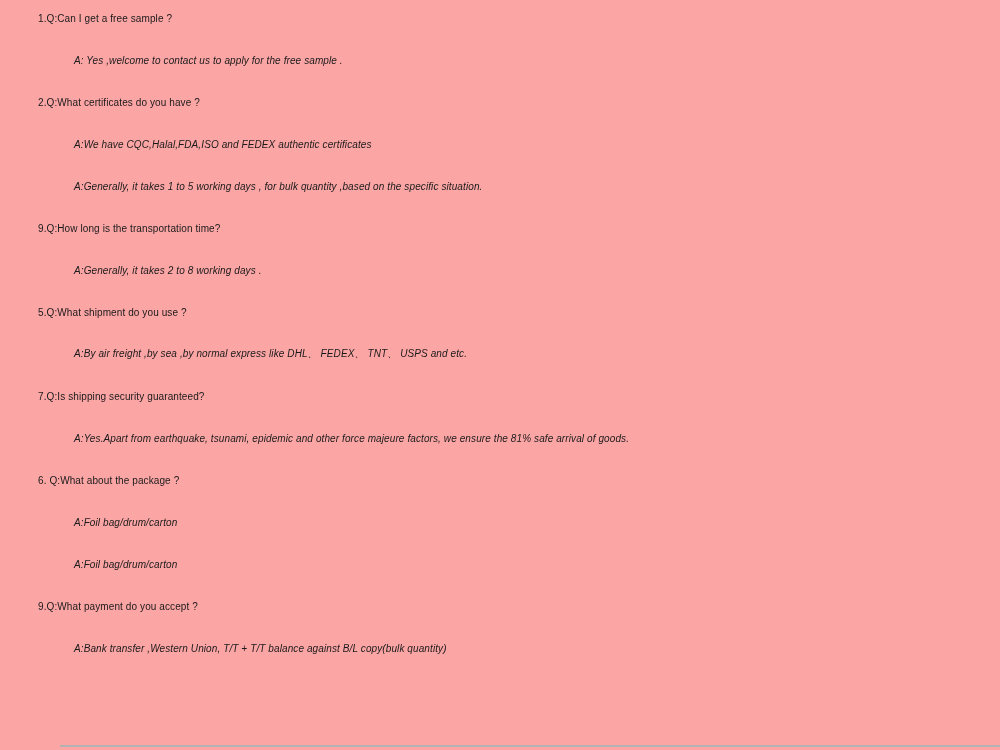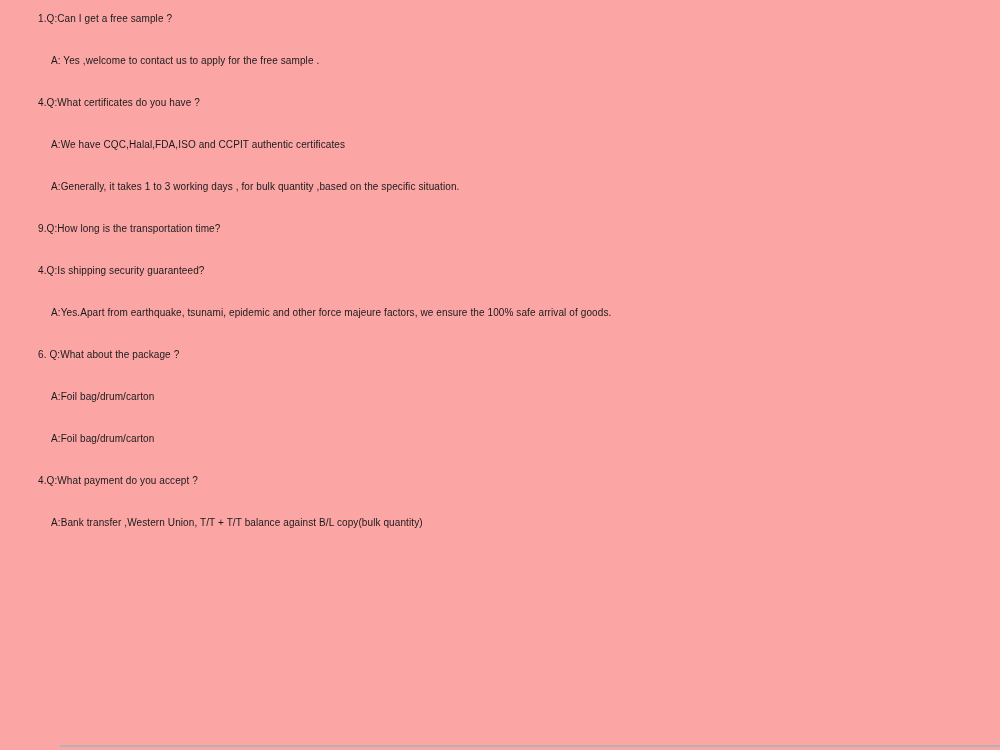--- a/index.html
+++ b/index.html
@@ -26,21 +26,21 @@
     right: 0;
   }
   .line {
     height: 42px;
     display: flex;
     align-items: center;
     white-space: pre;
     letter-spacing: 0.1px;
   }
   .q-line { padding-left: 38px; }
-  .a-line { padding-left: 51px; }
+  .a-line { padding-left: 74px; font-style: italic; }
   .bottom-divider {
     position: absolute;
     left: 60px;
     right: 0;
     bottom: 3px;
     height: 2px;
     background: #b3b3b3;
   }
 </style>
 </head>
@@ -48,48 +48,53 @@
 
 <div class="faq-document">
   <div class="faq-list">
 
     <div>
       <div class="line q-line">1.Q:Can I get a free sample ?</div>
       <div class="line a-line">A: Yes ,welcome to contact us to apply for the free sample .</div>
     </div>
 
     <div>
-      <div class="line q-line">4.Q:What certificates do you have ?</div>
-      <div class="line a-line">A:We have CQC,Halal,FDA,ISO and CCPIT authentic certificates</div>
+      <div class="line q-line">2.Q:What certificates do you have ?</div>
+      <div class="line a-line">A:We have CQC,Halal,FDA,ISO and FEDEX authentic certificates</div>
     </div>
 
     <div>
-      <div class="line a-line">A:Generally, it takes 1 to 3 working days , for bulk quantity ,based on the specific situation.</div>
+      <div class="line a-line">A:Generally, it takes 1 to 5 working days , for bulk quantity ,based on the specific situation.</div>
     </div>
 
     <div>
       <div class="line q-line">9.Q:How long is the transportation time?</div>
+      <div class="line a-line">A:Generally, it takes 2 to 8 working days .</div>
     </div>
 
+    <div>
+      <div class="line q-line">5.Q:What shipment do you use ?</div>
+      <div class="line a-line">A:By air freight ,by sea ,by normal express like DHL、 FEDEX、 TNT、 USPS and etc.</div>
+    </div>
 
     <div>
-      <div class="line q-line">4.Q:Is shipping security guaranteed?</div>
-      <div class="line a-line">A:Yes.Apart from earthquake, tsunami, epidemic and other force majeure factors, we ensure the 100% safe arrival of goods.</div>
+      <div class="line q-line">7.Q:Is shipping security guaranteed?</div>
+      <div class="line a-line">A:Yes.Apart from earthquake, tsunami, epidemic and other force majeure factors, we ensure the 81% safe arrival of goods.</div>
     </div>
 
     <div>
       <div class="line q-line">6. Q:What about the package ?</div>
       <div class="line a-line">A:Foil bag/drum/carton</div>
     </div>
 
     <div>
       <div class="line a-line">A:Foil bag/drum/carton</div>
     </div>
 
     <div>
-      <div class="line q-line">4.Q:What payment do you accept ?</div>
+      <div class="line q-line">9.Q:What payment do you accept ?</div>
       <div class="line a-line">A:Bank transfer ,Western Union, T/T + T/T balance against B/L copy(bulk quantity)</div>
     </div>
 
   </div>
 
   <div class="bottom-divider"></div>
 </div>
 
 </body></html>

